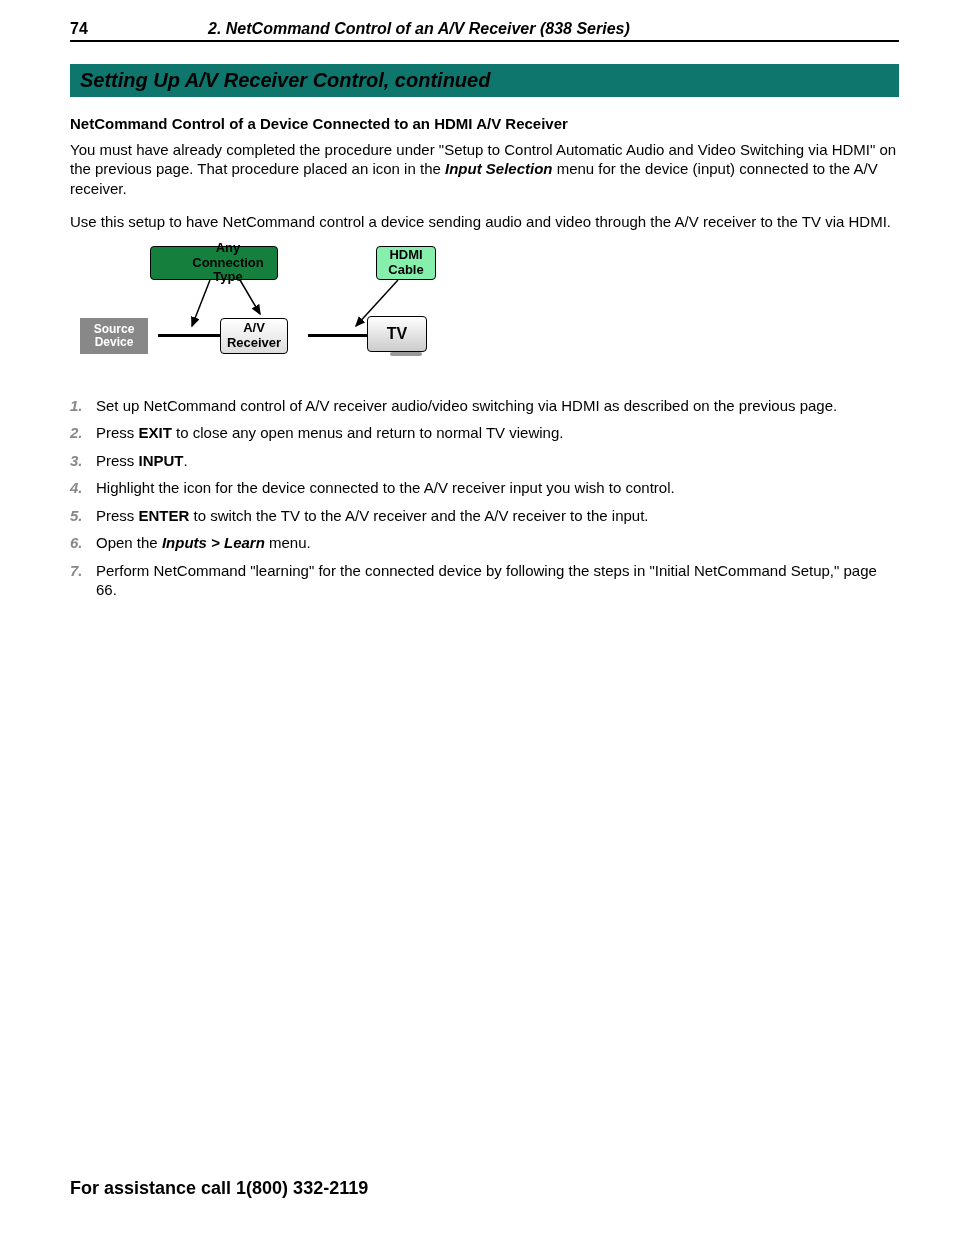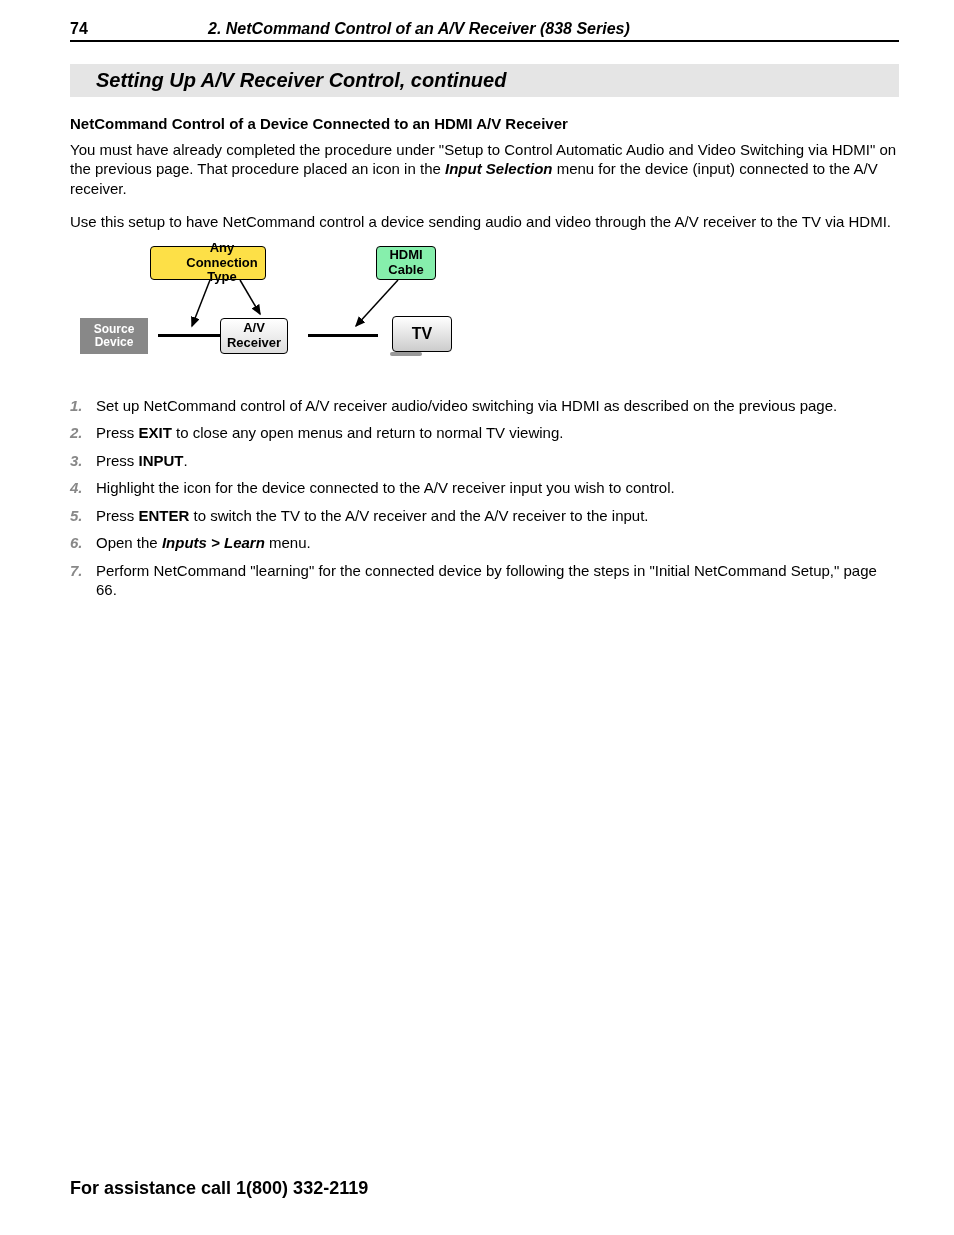--- a/index.html
+++ b/index.html
@@ -24,22 +24,22 @@
     font-weight: bold;
     font-size: 16px;
     width: 90px;
   }
   .chapter-title {
     font-weight: bold;
     font-style: italic;
     font-size: 16px;
   }
   .section-bar {
-    background: #e5e5e5;
-    padding: 5px 26px;
+    background: #0f766e;
+    padding: 5px 10px;
     margin-bottom: 18px;
   }
   .section-bar h2 {
     font-style: italic;
     font-weight: bold;
     font-size: 20px;
   }
   .columns {
     display: flex;
     gap: 30px;
@@ -108,27 +108,27 @@
     left: 0; top: 72px; width: 68px; height: 36px;
     background: #888; color: #fff; border-radius: 0; border: none;
     font-size: 12px;
   }
   .dbox.avr {
     left: 140; top: 72px; width: 68px; height: 36px;
     background: linear-gradient(#fff,#ddd);
   }
   .dbox.avr { left: 140px; }
   .dbox.tv {
-    left: 312px; top: 70px; width: 60px; height: 36px;
+    left: 287px; top: 70px; width: 60px; height: 36px;
     background: linear-gradient(#fff,#ccc);
     font-size: 16px;
   }
   .dbox.conn {
-    left: 70px; top: 0; width: 116px; height: 34px;
-    background: #fde047;
+    left: 70px; top: 0; width: 128px; height: 34px;
+    background: #15803d;
     padding-left: 32px;
   }
   .dbox.hdmi {
     left: 296px; top: 0; width: 60px; height: 34px;
     background: #86efac;
   }
   .hline {
     position: absolute;
     height: 3px; background: #000;
     top: 88px;

